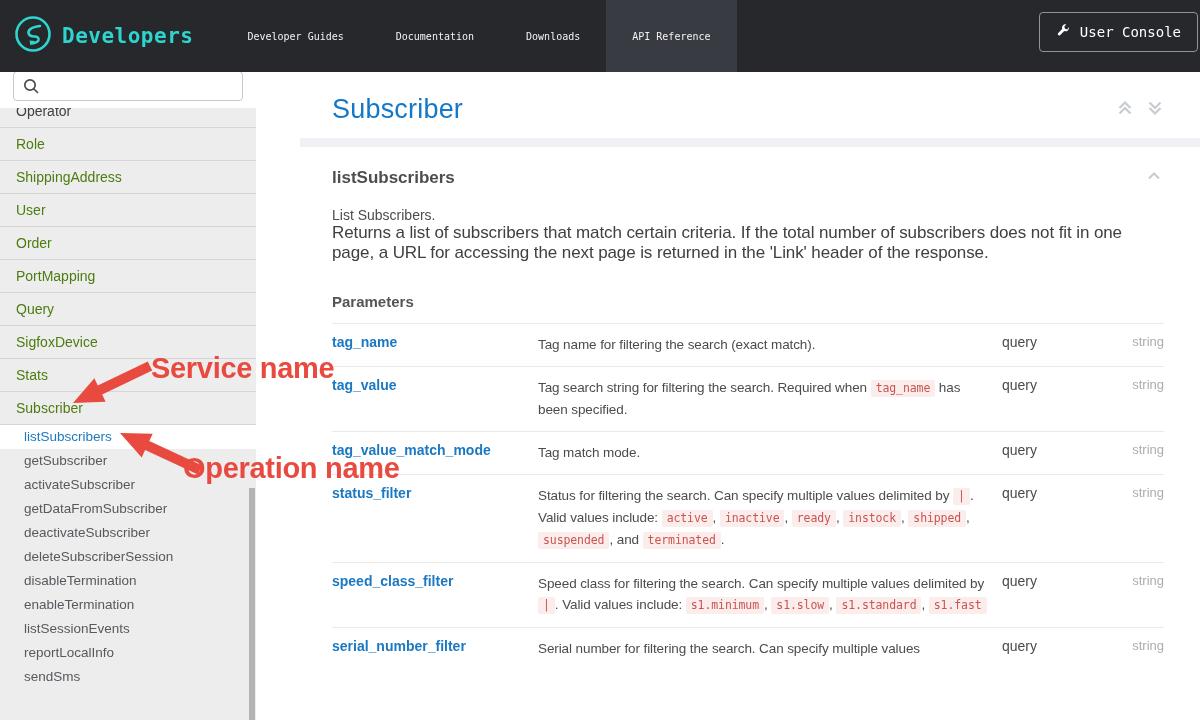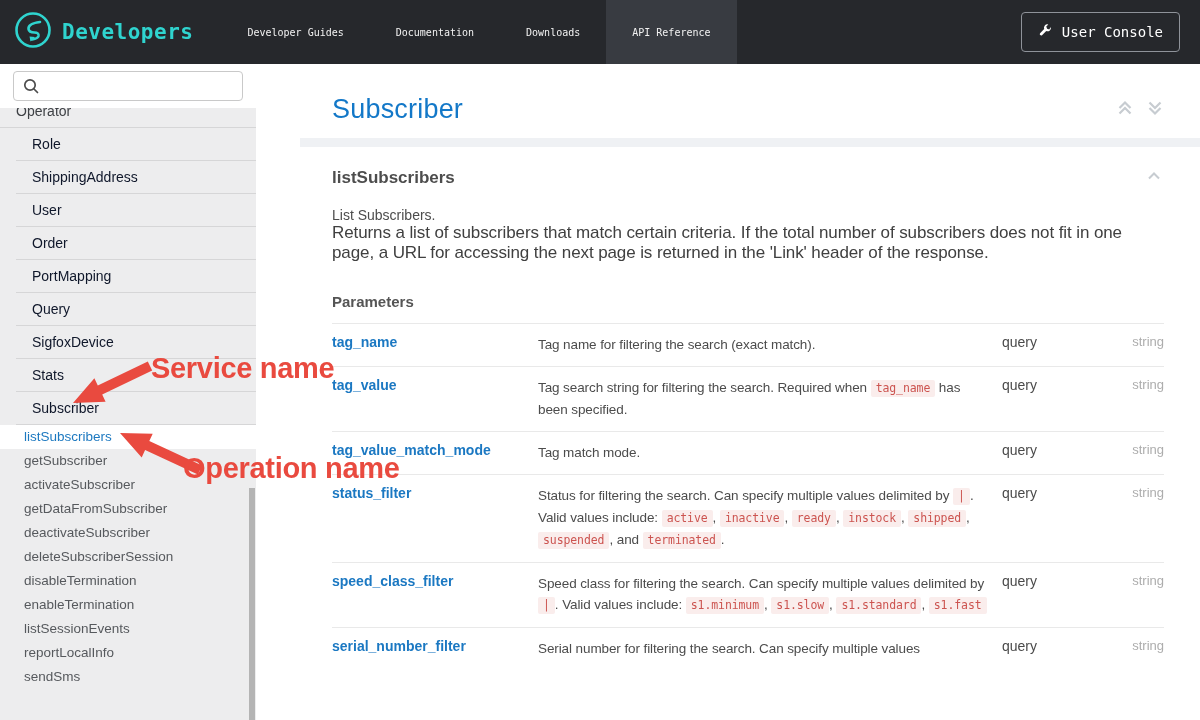--- a/index.html
+++ b/index.html
@@ -1,47 +1,47 @@
 <!DOCTYPE html>
 <html><head>
 <meta charset="utf-8">
 <style>
   * { box-sizing: border-box; }
   html,body { margin:0; padding:0; width:1200px; height:720px; overflow:hidden;
     font-family:"Liberation Sans","DejaVu Sans",sans-serif; background:#fff; }
 
   
-  .navbar { position:fixed; top:0; left:0; width:1200px; height:64px;
+  .navbar { position:fixed; top:0; left:0; width:1200px; height:72px;
     background:#26282c; display:flex; align-items:stretch; z-index:5; }
   .brand { display:flex; align-items:center; padding-left:14px; cursor:pointer; }
   .brand-text { font-family:"DejaVu Sans Mono","Liberation Mono",monospace;
     font-size:21px; font-weight:bold; color:#2fd4cf; margin-left:10px; letter-spacing:0.5px; }
   .nav-items { display:flex; margin-left:28px; }
   .nav-item { display:flex; align-items:center; padding:0 26px; color:#f2f2f2;
     font-family:"DejaVu Sans Mono","Liberation Mono",monospace; font-size:10px; cursor:pointer; }
   .nav-item.active { background:#383b41; }
-  .console-btn { position:absolute; right:20px; top:12px; height:40px;
+  .console-btn { position:absolute; right:2px; top:12px; height:40px;
     display:flex; align-items:center; gap:9px; padding:0 16px;
     border:1px solid #8f939a; border-radius:4px; background:transparent;
     color:#fff; font-family:"DejaVu Sans Mono","Liberation Mono",monospace;
     font-size:14px; cursor:pointer; }
 
   
   .sidebar { position:fixed; top:64px; left:0; width:256px; height:656px;
     background:#ededee; z-index:2; }
   .search-wrap { background:#fff; padding:7px 13px; height:44px; }
   .search-box { position:relative; height:30px; }
   .search-box input { width:100%; height:30px; border:1px solid #c9c9c9; border-radius:4px;
     padding:0 10px 0 34px; font-size:14px; outline:none; color:#333; background:#fff; }
   .search-icon { position:absolute; left:9px; top:6px; }
   .clip-row { height:20px; overflow:hidden; border-bottom:1px solid #d6d6d7; }
   .clip-row .inner { margin-top:-13px; height:33px; line-height:33px; padding-left:16px;
     font-size:14px; color:#3e4145; }
   .side-item { height:33px; line-height:32px; padding-left:16px; font-size:14px;
-    color:#0f172a; border-bottom:1px solid #d6d6d7; cursor:pointer;margin-left:16px; }
+    color:#4d7c0f; border-bottom:1px solid #d6d6d7; cursor:pointer; }
   .op-item { height:24px; line-height:24px; padding-left:24px; font-size:13.5px;
     color:#56595d; cursor:pointer; }
   .op-item.active { background:#ffffff; color:#1d79c0; }
   .scroll-thumb { position:absolute; right:1px; top:424px; width:6px; bottom:0;
     background:#b4b4b4; }
 
   
   .main { position:fixed; left:300px; top:64px; width:900px; height:656px;
     background:#fff; overflow:hidden; z-index:1; }
   .title-row { display:flex; align-items:center; justify-content:space-between;

